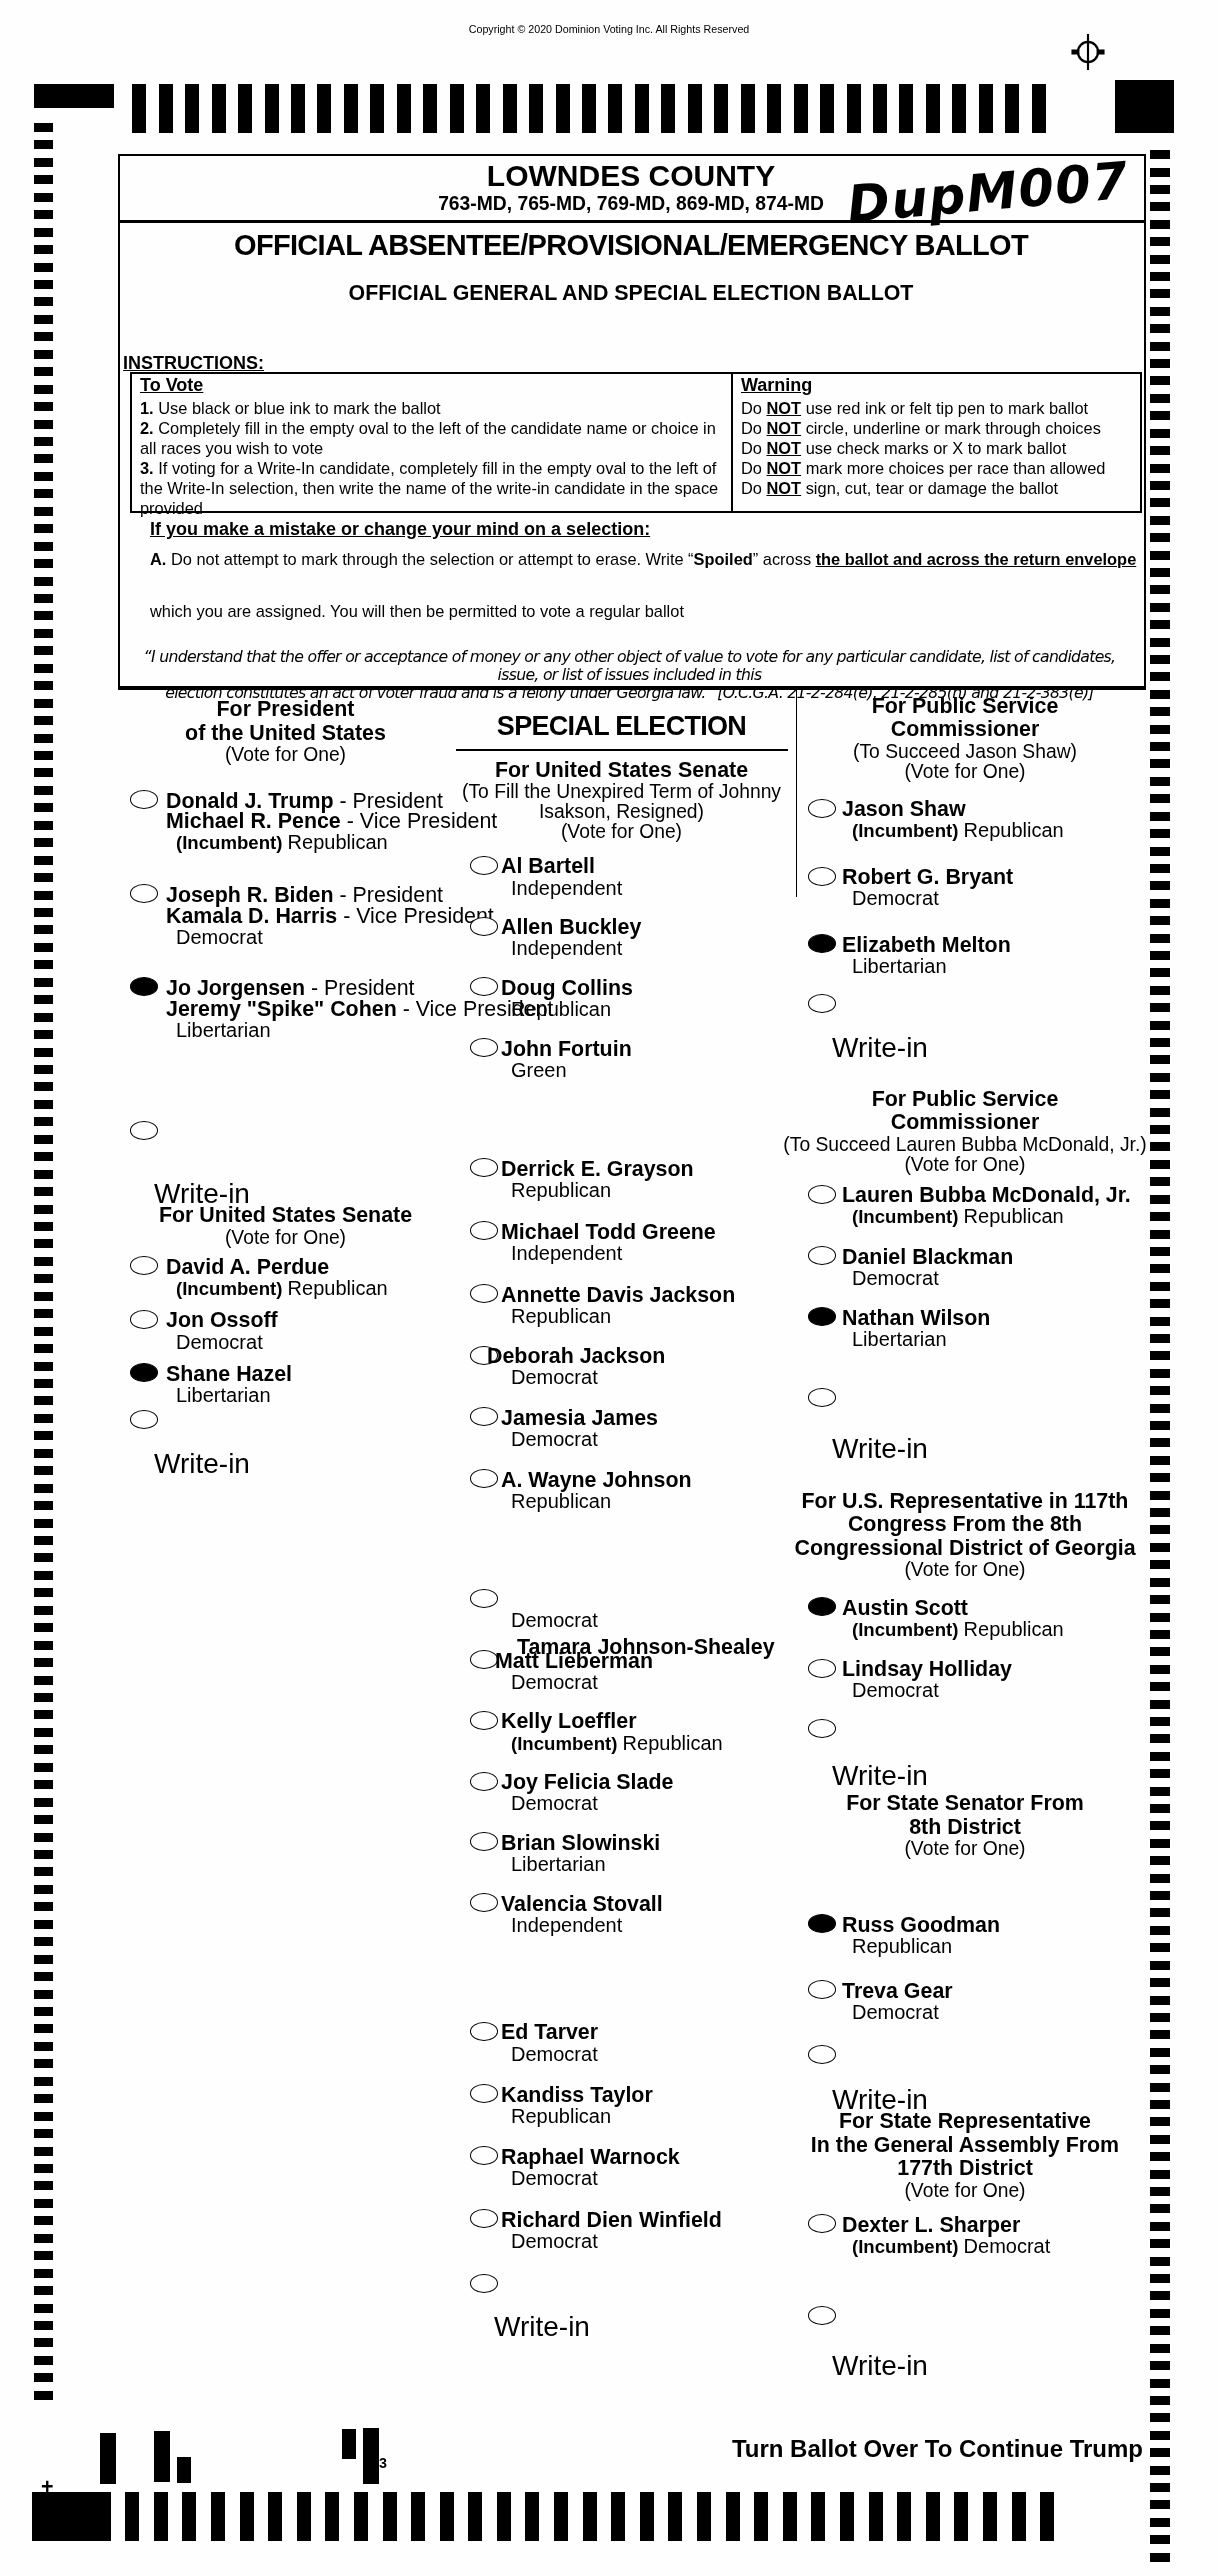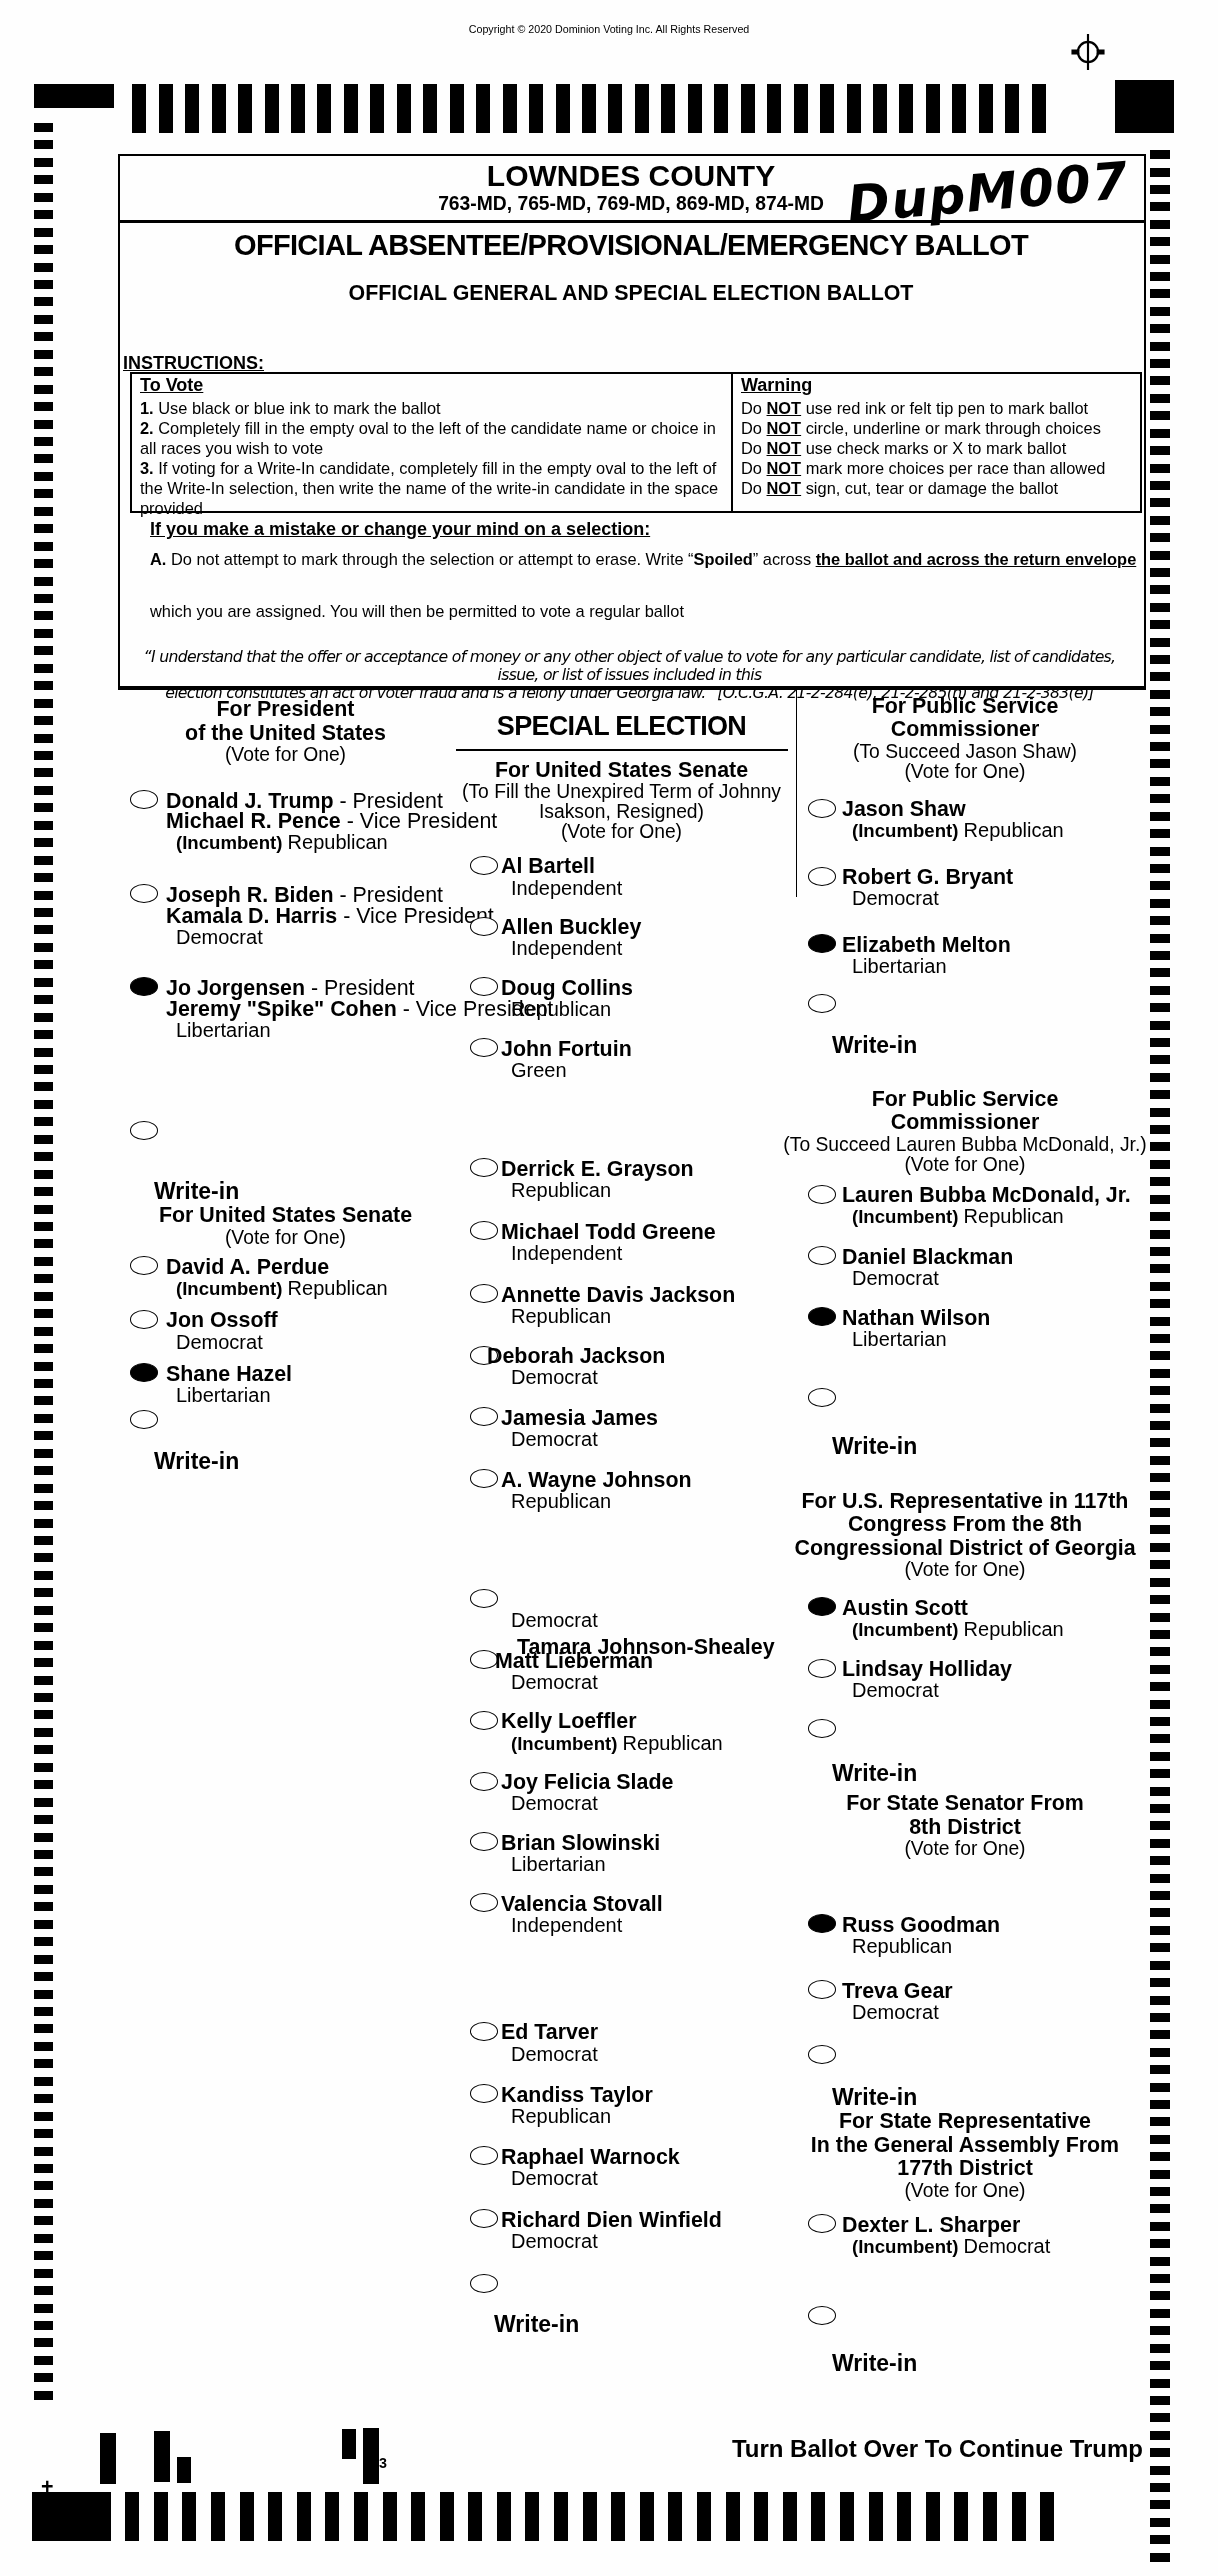--- a/index.html
+++ b/index.html
@@ -27,21 +27,21 @@
   .race-title{position:absolute;width:100%;text-align:center;font-size:21.4px;font-weight:bold;white-space:nowrap;}
   .race-sub{position:absolute;width:100%;text-align:center;font-size:19.3px;white-space:nowrap;}
   .banner{position:absolute;width:100%;text-align:center;font-size:27px;font-weight:bold;letter-spacing:-0.7px;}
   .banner-rule{position:absolute;height:2.1px;background:#000;}
   .oval{position:absolute;width:26px;height:17px;border:1.4px solid #000;border-radius:50%;background:#fff;}
   .oval.filled{background:#000;}
   .cand-name{position:absolute;font-size:21.4px;white-space:nowrap;}
   .cand-name b{font-weight:bold;}
   .party{position:absolute;font-size:20px;white-space:nowrap;}
   .party b{font-size:18.6px;font-weight:bold;}
-  .writein{position:absolute;font-size:23px;font-weight:bold;}
+  .writein{position:absolute;font-size:28px;font-weight:normal;}
   .turnover{position:absolute;left:643px;top:2435px;width:500px;text-align:right;font-size:24px;font-weight:bold;}
   .vdivider{position:absolute;left:796px;top:688px;width:1.4px;height:209px;background:#000;}
   .plus{position:absolute;left:41px;top:2475px;font-size:21.4px;font-weight:bold;}
   .stub3{position:absolute;left:379px;top:2455px;font-size:14.3px;font-weight:bold;}
 </style>
 </head>
 <body>
 
 <div class="page" id="page">
 

